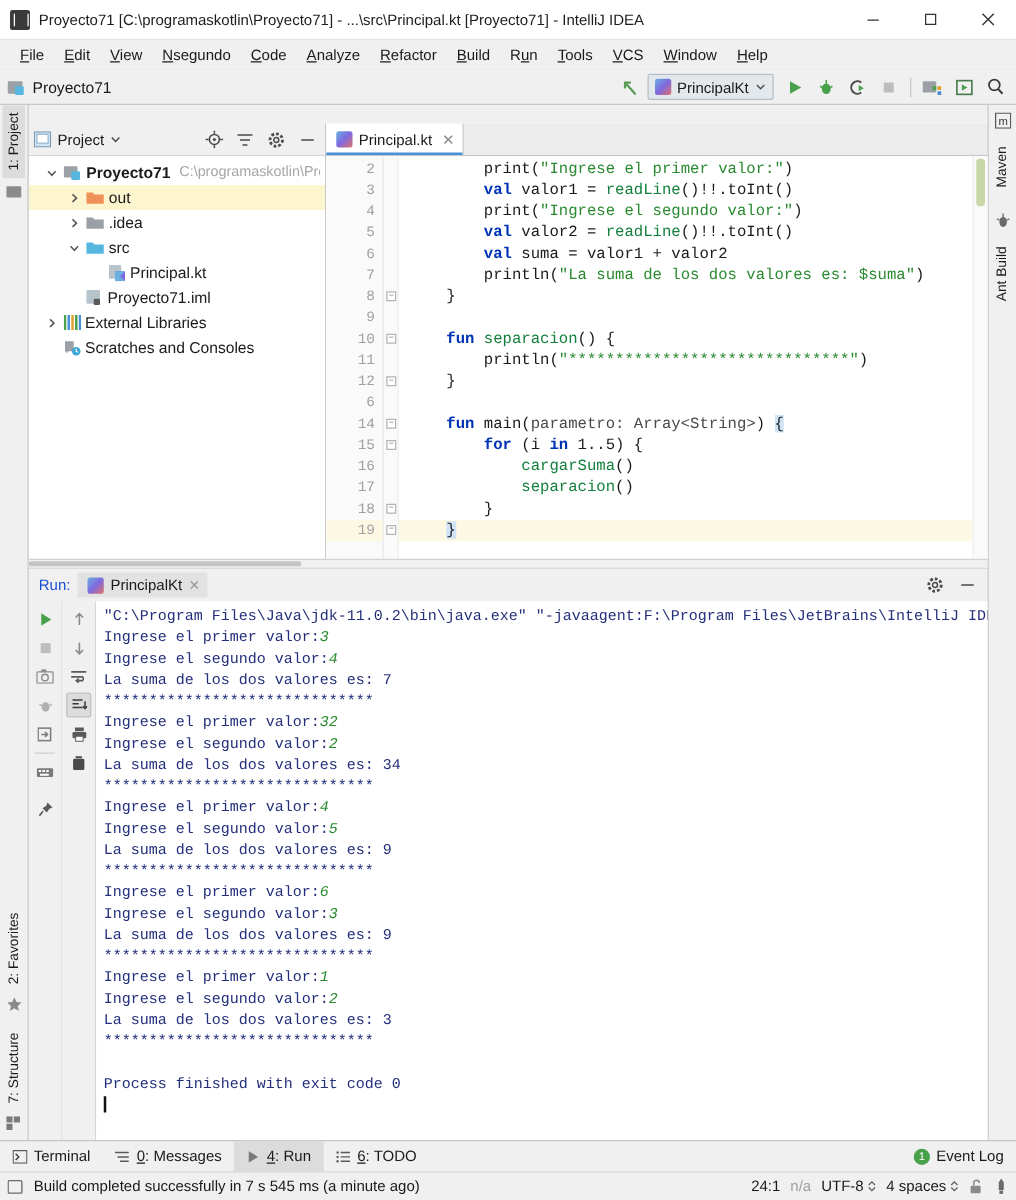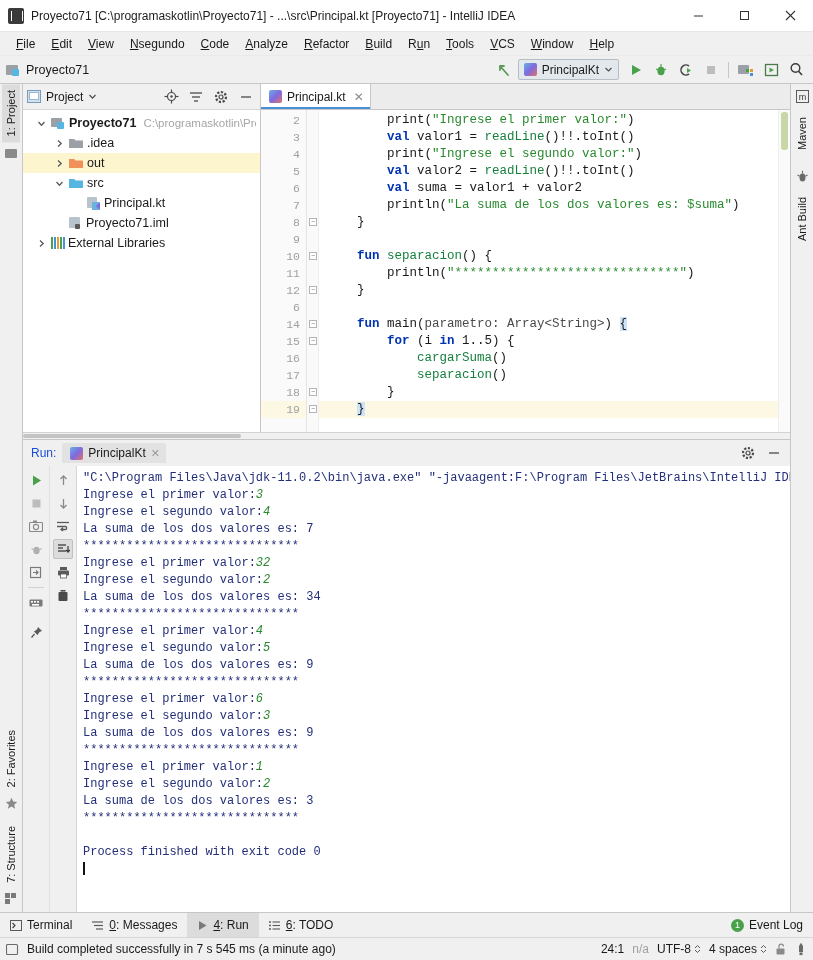--- a/index.html
+++ b/index.html
@@ -72,21 +72,21 @@
   .vtab {
     writing-mode: vertical-rl; transform: rotate(180deg);
     font-size: 11px; color: #1a1a1a; padding: 6px 3px; white-space: nowrap;
     display: flex; align-items: center; gap: 4px;
   }
   .vtab.active { background: #dcdcdc; }
   .vstrip .bottomset { margin-top: auto; display: flex; flex-direction: column; align-items: center; }
 
   
   .center { flex: 1; display: flex; flex-direction: column; min-width: 0; }
-  .upper { display: flex; flex: none; height: 348px; min-height: 0; }
+  .upper { display: flex; flex: none; height: 348px; min-height: 0; margin-top: 15px; }
 
   
   .projwin { width: 238px; background: #fff; display: flex; flex-direction: column;
      border-right: 1px solid #c7c7c7; flex: none; }
   .projhdr {
     height: 26px; background: #f0f0f0; display: flex; align-items: center;
     padding: 0 4px; gap: 5px; border-bottom: 1px solid #d6d6d6;
   }
   .projhdr .phname { font-size: 12px; color: #1a1a1a; }
   .projhdr .spacer { margin-left: auto; }
@@ -401,47 +401,47 @@
                 </div>
                 <span style="display:flex;align-items:center;margin-left:2px">
                   <svg width="15" height="13" viewBox="0 0 15 13">
                     <rect x="0" y="1" width="11" height="9" fill="#9aa0a6" rx="1"></rect>
                     <rect x="6" y="5" width="7" height="7" fill="#56b6e0" rx="1"></rect>
                   </svg>
                 </span>
                 <span class="tlabel bold">Proyecto71</span>
                 <span class="tpath">C:\programaskotlin\Proy</span>
               </div>
+              <div class="trow hl">
+                <div style="width:28px;flex:none"></div>
+                <div class="tw">
+                  <svg width="9" height="9" viewBox="0 0 9 9">
+                    <path d="M3 1.5 L6.2 4.5 L3 7.5" stroke="#5a5a5a" stroke-width="1.3" fill="none"></path>
+                  </svg>
+                </div>
+                <span style="display:flex;align-items:center;margin-left:2px">
+                  <svg width="15" height="12" viewBox="0 0 15 12">
+                    <path d="M0 2 L0 11 L14 11 L14 3.5 L6.5 3.5 L5.2 2 Z" fill="#f0915a"></path>
+                  </svg>
+                </span>
+                <span class="tlabel">out</span>
+              </div>
               <div class="trow">
                 <div style="width:28px;flex:none"></div>
                 <div class="tw">
                   <svg width="9" height="9" viewBox="0 0 9 9">
                     <path d="M3 1.5 L6.2 4.5 L3 7.5" stroke="#5a5a5a" stroke-width="1.3" fill="none"></path>
                   </svg>
                 </div>
                 <span style="display:flex;align-items:center;margin-left:2px">
                   <svg width="15" height="12" viewBox="0 0 15 12">
                     <path d="M0 2 L0 11 L14 11 L14 3.5 L6.5 3.5 L5.2 2 Z" fill="#9aa0a6"></path>
                   </svg>
                 </span>
                 <span class="tlabel">.idea</span>
-              </div>
-              <div class="trow hl">
-                <div style="width:28px;flex:none"></div>
-                <div class="tw">
-                  <svg width="9" height="9" viewBox="0 0 9 9">
-                    <path d="M3 1.5 L6.2 4.5 L3 7.5" stroke="#5a5a5a" stroke-width="1.3" fill="none"></path>
-                  </svg>
-                </div>
-                <span style="display:flex;align-items:center;margin-left:2px">
-                  <svg width="15" height="12" viewBox="0 0 15 12">
-                    <path d="M0 2 L0 11 L14 11 L14 3.5 L6.5 3.5 L5.2 2 Z" fill="#f0915a"></path>
-                  </svg>
-                </span>
-                <span class="tlabel">out</span>
               </div>
               <div class="trow">
                 <div style="width:28px;flex:none"></div>
                 <div class="tw">
                   <svg width="9" height="9" viewBox="0 0 9 9">
                     <path d="M1.5 3 L4.5 6.2 L7.5 3" stroke="#5a5a5a" stroke-width="1.3" fill="none"></path>
                   </svg>
                 </div>
                 <span style="display:flex;align-items:center;margin-left:2px">
                   <svg width="15" height="12" viewBox="0 0 15 12">
@@ -483,20 +483,33 @@
                 <span style="display:flex;align-items:center;margin-left:2px">
                   <svg width="14" height="12" viewBox="0 0 14 12">
                     <rect x="0" y="0" width="2" height="12" fill="#49a24b"></rect>
                     <rect x="3" y="0" width="2" height="12" fill="#4a90d9"></rect>
                     <rect x="6" y="0" width="2" height="12" fill="#e0a030"></rect>
                     <rect x="9" y="0" width="2" height="12" fill="#49a24b"></rect>
                     <rect x="12" y="0" width="2" height="12" fill="#4a90d9"></rect>
                   </svg>
                 </span>
                 <span class="tlabel">External Libraries</span>
+              </div>
+              <div class="trow">
+                <div style="width:10px;flex:none"></div>
+                <div class="tw"></div>
+                <span style="display:flex;align-items:center;margin-left:2px">
+                  <svg width="14" height="13" viewBox="0 0 14 13">
+                    <path d="M1 1 L8 1 L8 9 L1 9 Z" fill="#9aa0a6"></path>
+                    <path d="M2 10 L6 5" stroke="#9aa0a6" stroke-width="1.4"></path>
+                    <circle cx="10" cy="9" r="3.4" fill="#3aa8d8"></circle>
+                    <path d="M10 7 L10 9 L11.5 9.8" stroke="#fff" stroke-width="1"></path>
+                  </svg>
+                </span>
+                <span class="tlabel">Scratches and Consoles</span>
               </div>
             </div>
         </div>
 
         <div class="editor">
           <div class="tabstrip">
             <div class="etab">
               <div class="kt-icon"></div>
               <span>Principal.kt</span>
               <span class="close-x">✕</span>

